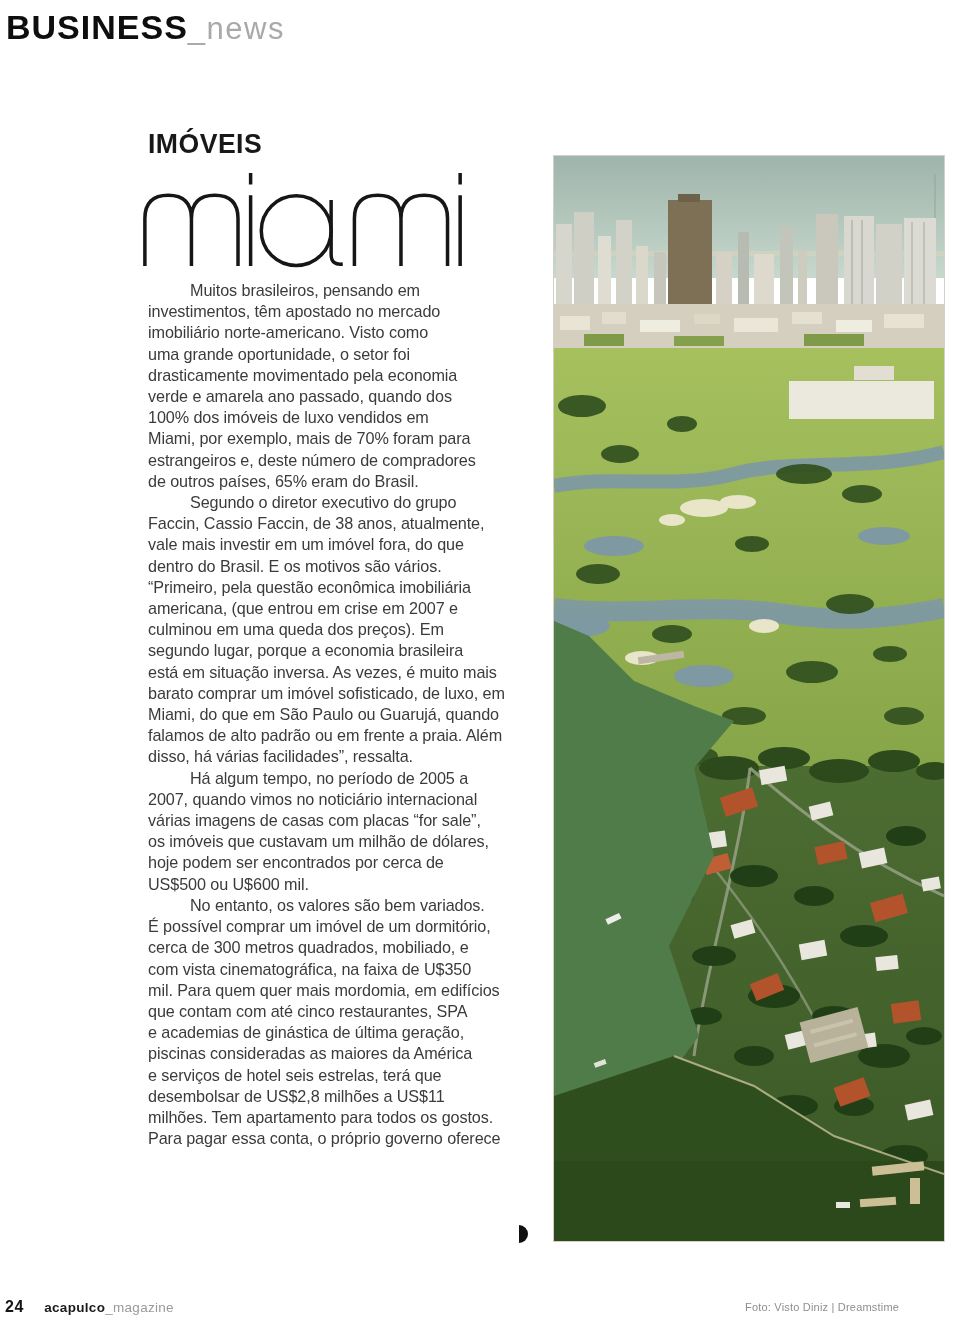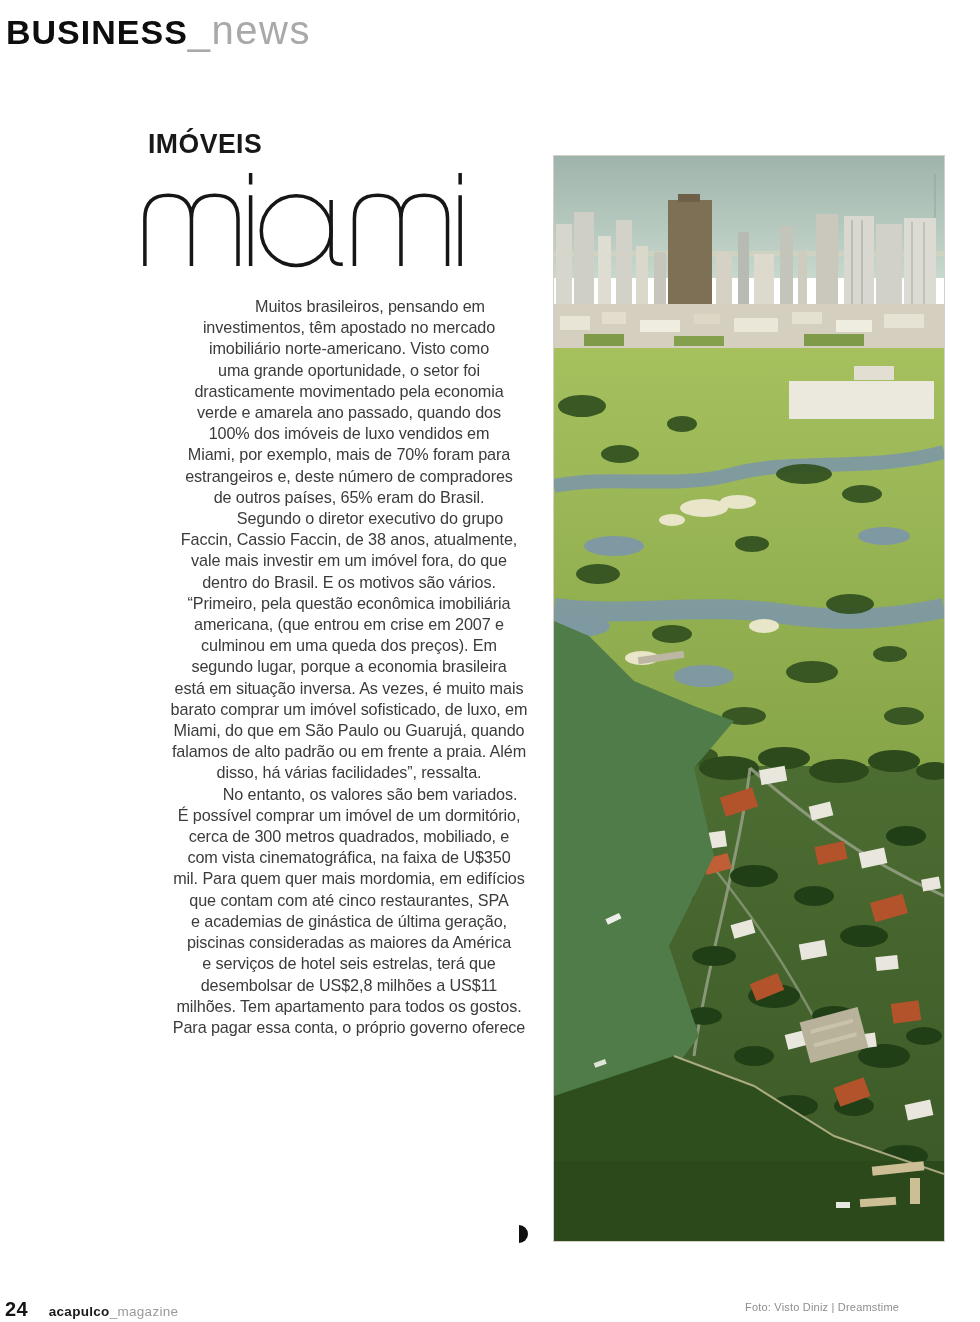--- a/index.html
+++ b/index.html
@@ -2,40 +2,40 @@
 <html><head>
 <meta charset="utf-8">
 <style>
   html,body{margin:0;padding:0;background:#fff;}
   .page{position:relative;width:980px;height:1322px;background:#ffffff;overflow:hidden;
         font-family:"Liberation Sans",sans-serif;}
   
   .masthead{position:absolute;left:6px;top:8px;white-space:nowrap;}
   .brand-bold{font-size:34px;font-weight:800;letter-spacing:1px;color:#0e0e0e;
               display:inline-block;transform:scaleY(.95);transform-origin:left bottom;}
-  .brand-light{font-size:40px;font-weight:400;letter-spacing:1.5px;color:#a9a9a9;}
+  .brand-light{font-size:31px;font-weight:400;letter-spacing:1.5px;color:#a9a9a9;}
   
   .kicker{position:absolute;left:148px;top:128px;font-size:28px;font-weight:700;
           color:#181818;letter-spacing:.5px;transform:scaleX(.95);transform-origin:left top;}
   .headline{position:absolute;left:141px;top:168px;width:324px;height:102px;}
   .sr-only{position:absolute;width:1px;height:1px;overflow:hidden;clip:rect(0 0 0 0);white-space:nowrap;}
   
-  .body-copy{position:absolute;left:148px;top:296px;width:402px;color:#3b3b3b;
-             font-size:16.2px;line-height:21.2px;letter-spacing:-0.1px;text-align:center;}
+  .body-copy{position:absolute;left:148px;top:280px;width:402px;color:#3b3b3b;
+             font-size:16.2px;line-height:21.2px;letter-spacing:-0.1px;}
   .body-copy p{margin:0;white-space:pre-line;text-indent:42px;}
   
   .cont-marker{position:absolute;left:519px;top:1225px;width:9px;height:18px;background:#101010;
                border-radius:0 9px 9px 0 / 0 9px 9px 0;}
   
   .photo{position:absolute;left:553px;top:155px;width:390px;height:1085px;margin:0;
          border:1px solid #d4d0c6;}
   .photo svg{display:block;}
   
   .footer-left{position:absolute;left:5px;top:1298px;white-space:nowrap;}
-  .page-num{font-size:20px;font-weight:800;color:#151515;letter-spacing:.5px;}
+  .page-num{font-size:16px;font-weight:800;color:#151515;letter-spacing:.5px;}
   .mag-name{margin-left:16px;font-size:13.5px;color:#222;margin-top:48px;}
   .mag-name .b{font-weight:800;letter-spacing:.3px;color:#1a1a1a;}
   .mag-name .l{font-weight:400;color:#9a9a9a;letter-spacing:.3px;}
   .photo-credit{position:absolute;left:745px;top:1301px;font-size:11px;color:#8e8e8e;letter-spacing:.2px;}
 </style>
 </head>
 <body>
 
 <div class="page">
 
@@ -76,20 +76,26 @@
 dentro do Brasil. E os motivos são vários.
 “Primeiro, pela questão econômica imobiliária
 americana, (que entrou em crise em 2007 e
 culminou em uma queda dos preços). Em
 segundo lugar, porque a economia brasileira
 está em situação inversa. As vezes, é muito mais
 barato comprar um imóvel sofisticado, de luxo, em
 Miami, do que em São Paulo ou Guarujá, quando
 falamos de alto padrão ou em frente a praia. Além
 disso, há várias facilidades”, ressalta.</p>
+    <p>Há algum tempo, no período de 2005 a
+2007, quando vimos no noticiário internacional
+várias imagens de casas com placas “for sale”,
+os imóveis que custavam um milhão de dólares,
+hoje podem ser encontrados por cerca de
+US$500 ou U$600 mil.</p>
     <p>No entanto, os valores são bem variados.
 É possível comprar um imóvel de um dormitório,
 cerca de 300 metros quadrados, mobiliado, e
 com vista cinematográfica, na faixa de U$350
 mil. Para quem quer mais mordomia, em edifícios
 que contam com até cinco restaurantes, SPA
 e academias de ginástica de última geração,
 piscinas consideradas as maiores da América
 e serviços de hotel seis estrelas, terá que
 desembolsar de US$2,8 milhões a US$11

